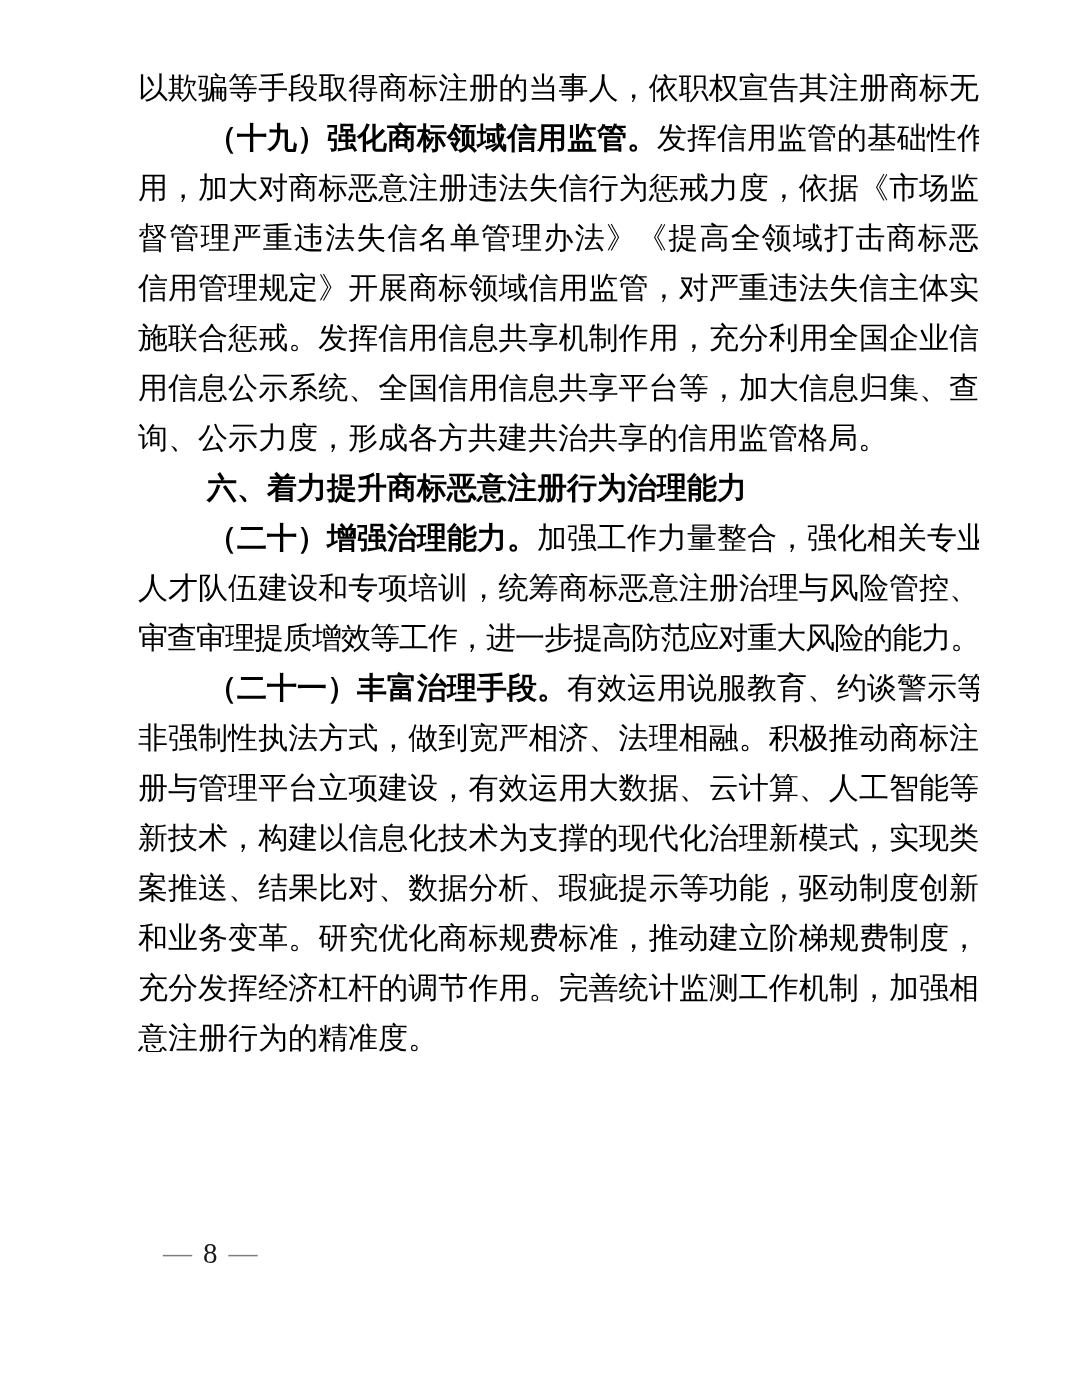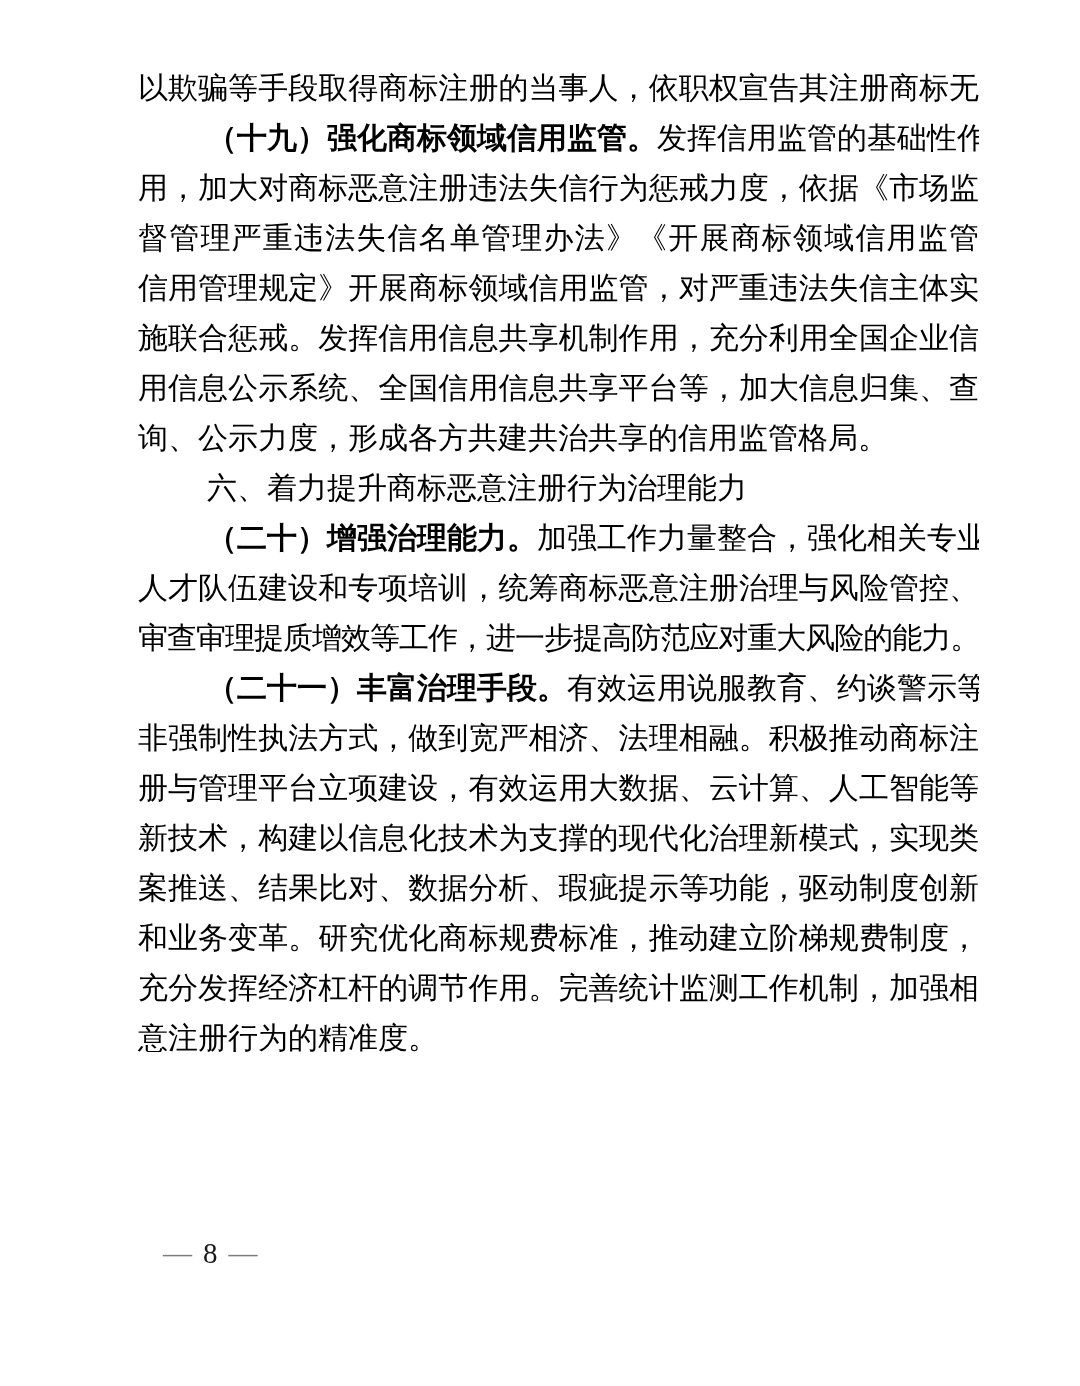--- a/index.html
+++ b/index.html
@@ -45,21 +45,21 @@
   }
   .line.tight {
     letter-spacing: -1.2px;
   }
   .seg-bold {
     font-weight: 700;
     margin-left: 8px;
   }
   .line.section-heading .seg-bold {
     font-family: "Liberation Sans", "DejaVu Sans", sans-serif;
-    font-weight: 400;
+    font-weight: 700;
   }
   .page-footer {
     position: absolute;
     left: 163px;
     top: 1233px;
     height: 40px;
     display: flex;
     align-items: center;
     gap: 11px;
     font-size: 29px;
@@ -75,21 +75,21 @@
 </style>
 </head>
 <body>
 
 <div class="page">
 
   <div class="doc-body">
       <div class="line justify"><span class="seg-normal">以欺骗等手段取得商标注册的当事人，依职权宣告其注册商标无</span></div>
       <div class="line indent justify"><span class="seg-bold">（十九）强化商标领域信用监管。</span><span class="seg-normal">发挥信用监管的基础性作</span></div>
       <div class="line justify"><span class="seg-normal">用，加大对商标恶意注册违法失信行为惩戒力度，依据《市场监</span></div>
-      <div class="line justify"><span class="seg-normal">督管理严重违法失信名单管理办法》《开展商标领域信用监管</span></div>
+      <div class="line justify"><span class="seg-normal">督管理严重违法失信名单管理办法》《提高全领域打击商标恶</span></div>
       <div class="line justify"><span class="seg-normal">信用管理规定》开展商标领域信用监管，对严重违法失信主体实</span></div>
       <div class="line justify"><span class="seg-normal">施联合惩戒。发挥信用信息共享机制作用，充分利用全国企业信</span></div>
       <div class="line justify"><span class="seg-normal">用信息公示系统、全国信用信息共享平台等，加大信息归集、查</span></div>
       <div class="line"><span class="seg-normal">询、公示力度，形成各方共建共治共享的信用监管格局。</span></div>
       <div class="line indent section-heading"><span class="seg-bold">六、着力提升商标恶意注册行为治理能力</span></div>
       <div class="line indent justify"><span class="seg-bold">（二十）增强治理能力。</span><span class="seg-normal">加强工作力量整合，强化相关专业</span></div>
       <div class="line justify"><span class="seg-normal">人才队伍建设和专项培训，统筹商标恶意注册治理与风险管控、</span></div>
       <div class="line justify tight"><span class="seg-normal">审查审理提质增效等工作，进一步提高防范应对重大风险的能力。</span></div>
       <div class="line indent justify"><span class="seg-bold">（二十一）丰富治理手段。</span><span class="seg-normal">有效运用说服教育、约谈警示等</span></div>
       <div class="line justify"><span class="seg-normal">非强制性执法方式，做到宽严相济、法理相融。积极推动商标注</span></div>

